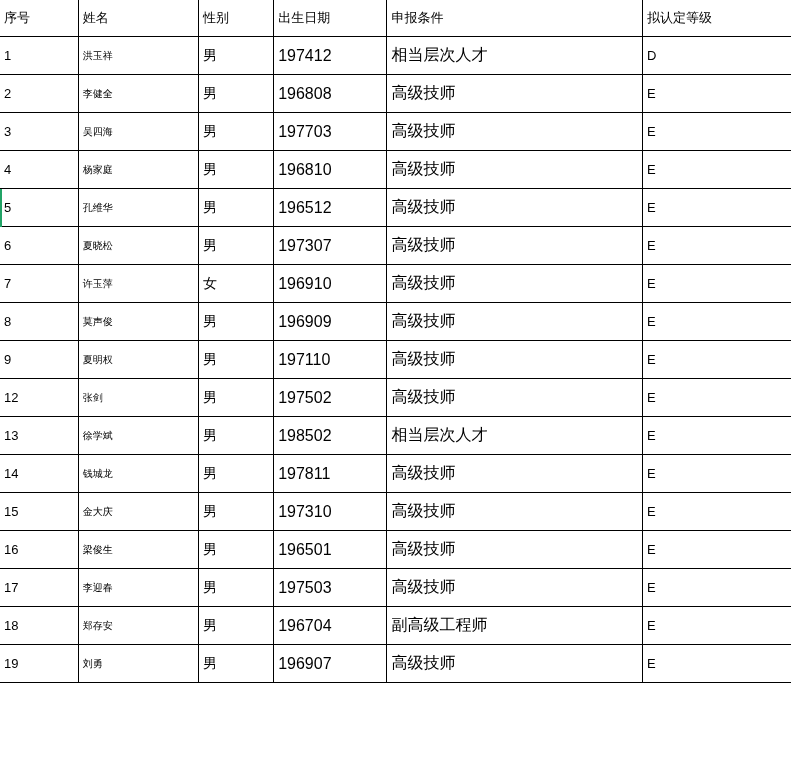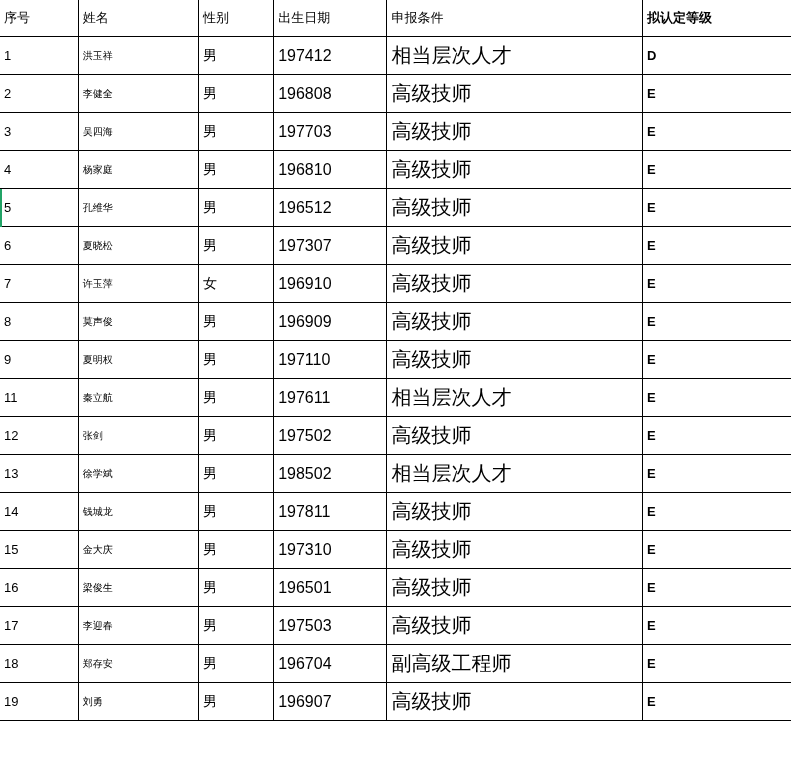--- a/index.html
+++ b/index.html
@@ -44,22 +44,22 @@
   col.c3 { width: 113px; }
   col.c4 { width: 255px; }
   col.c5 { width: 148px; }
   
   table.grid td.last { border-right: none; }
 
   .cell-index { font-size: 13px; }
   .cell-name { font-size: 10px; padding-left: 8px; }
   .cell-gender { font-size: 14px; padding-left: 6px; }
   .cell-birth { font-size: 16px; padding-left: 6px; }
-  .cell-cond { font-size: 20px; padding-left: 6px; }
-  .cell-level { font-size: 13px; padding-left: 6px; font-weight: bold; }
+  .cell-cond { font-size: 16px; padding-left: 6px; }
+  .cell-level { font-size: 13px; padding-left: 6px; }
 
   tr.header-row td {
     font-size: 13px;
   }
   tr.header-row td.cell-name,
   tr.header-row td.cell-gender,
   tr.header-row td.cell-birth,
   tr.header-row td.cell-cond,
   tr.header-row td.cell-level {
     font-size: 13px;
@@ -162,28 +162,20 @@
       </tr>
       <tr>
         <td class="cell-index">9</td>
         <td class="cell-name">夏明权</td>
         <td class="cell-gender">男</td>
         <td class="cell-birth">197110</td>
         <td class="cell-cond">高级技师</td>
         <td class="cell-level last">E</td>
       </tr>
       <tr>
-        <td class="cell-index">11</td>
-        <td class="cell-name">秦立航</td>
-        <td class="cell-gender">男</td>
-        <td class="cell-birth">197611</td>
-        <td class="cell-cond">相当层次人才</td>
-        <td class="cell-level last">E</td>
-      </tr>
-      <tr>
         <td class="cell-index">12</td>
         <td class="cell-name">张剑</td>
         <td class="cell-gender">男</td>
         <td class="cell-birth">197502</td>
         <td class="cell-cond">高级技师</td>
         <td class="cell-level last">E</td>
       </tr>
       <tr>
         <td class="cell-index">13</td>
         <td class="cell-name">徐学斌</td>

